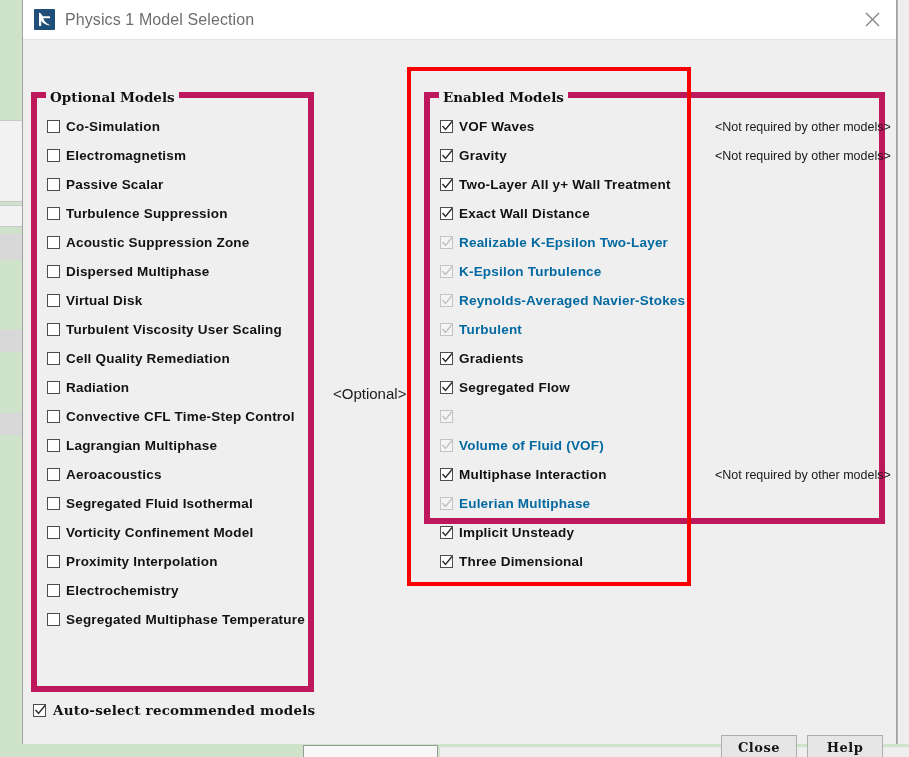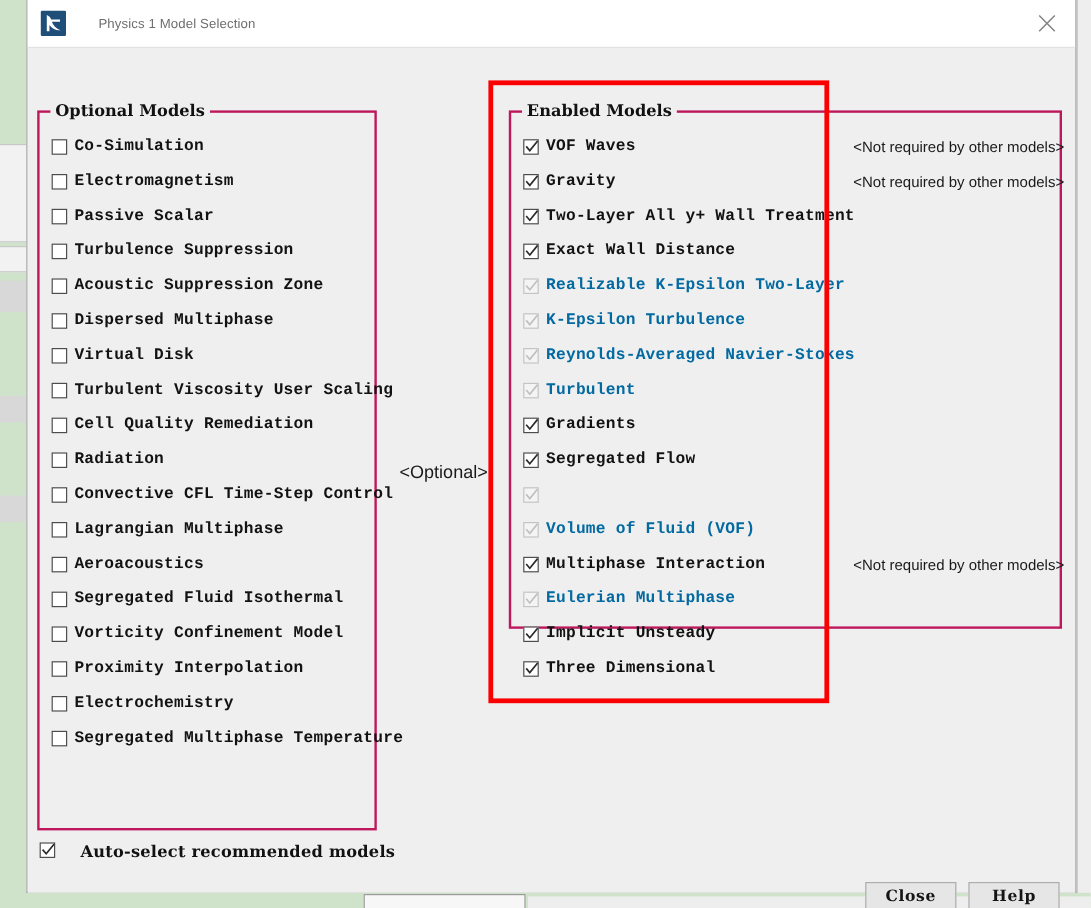--- a/index.html
+++ b/index.html
@@ -86,23 +86,23 @@
   #app-icon {
     width: 21px; height: 21px;
     margin-left: 11px;
     background: #1f4e79;
     position: relative;
     flex: none;
     border-radius: 1px;
   }
   #app-icon svg { position: absolute; left: 2px; top: 2px; }
   #title-text {
-    margin-left: 27px;
+    margin-left: 10px;
     font-family: "Liberation Sans", sans-serif;
-    font-size: 11px;
+    font-size: 16px;
     color: #6e6e6e;
     letter-spacing: 0.1px;
   }
   #close-btn {
     position: absolute;
     right: 0; top: 0;
     width: 47px; height: 39px;
     display: flex; align-items: center; justify-content: center;
     cursor: default;
   }
@@ -111,21 +111,21 @@
   
   #dialog-body {
     position: relative;
     height: 704px;
     background: #efefef;
   }
 
   
   .groupbox {
     position: absolute;
-    border: 2px solid #be185d;
+    border: 6px solid #be185d;
     background: #efefef;
     box-sizing: border-box;
   }
   .group-title {
     position: absolute;
     top: -9px; left: 9px;
     background: #efefef;
     padding: 0 4px;
     font-family: "DejaVu Serif", serif;
     font-weight: bold;
@@ -153,21 +153,21 @@
     flex: none;
     box-sizing: border-box;
     border: 1px solid #4d4d4d;
     background: #ffffff;
     position: relative;
     margin-right: 6px;
   }
   .cb.disabled { border-color: #c4c4c4; background: #f4f4f4; }
   .cb svg { position: absolute; left: -1px; top: -2px; }
   .model-label {
-    font-family: Liberation Mono, monospace;
+    font-family: Liberation Sans, sans-serif;
     font-weight: bold;
     font-size: 13.5px;
     color: #121212;
     white-space: nowrap;
     letter-spacing: 0.2px;
   }
   .model-row.disabled .model-label { color: #0369a1; font-weight: bold; }
 
   .req-note {
     position: absolute;
@@ -185,21 +185,21 @@
     font-family: "Liberation Sans", sans-serif;
     font-size: 15px;
     color: #1a1a1a;
     white-space: nowrap;
   }
 
   
   #auto-select-row {
     position: absolute;
     left: 10px; top: 662px;
-    display: flex;  gap: 14px;
+    display: flex; align-items: center;
   }
   #auto-select-row .cb { margin-right: 7px; }
   #auto-select-label {
     font-family: "DejaVu Serif", serif;
     font-weight: bold;
     font-size: 13.5px;
     color: #121212;
     letter-spacing: 0.2px;
   }
 

